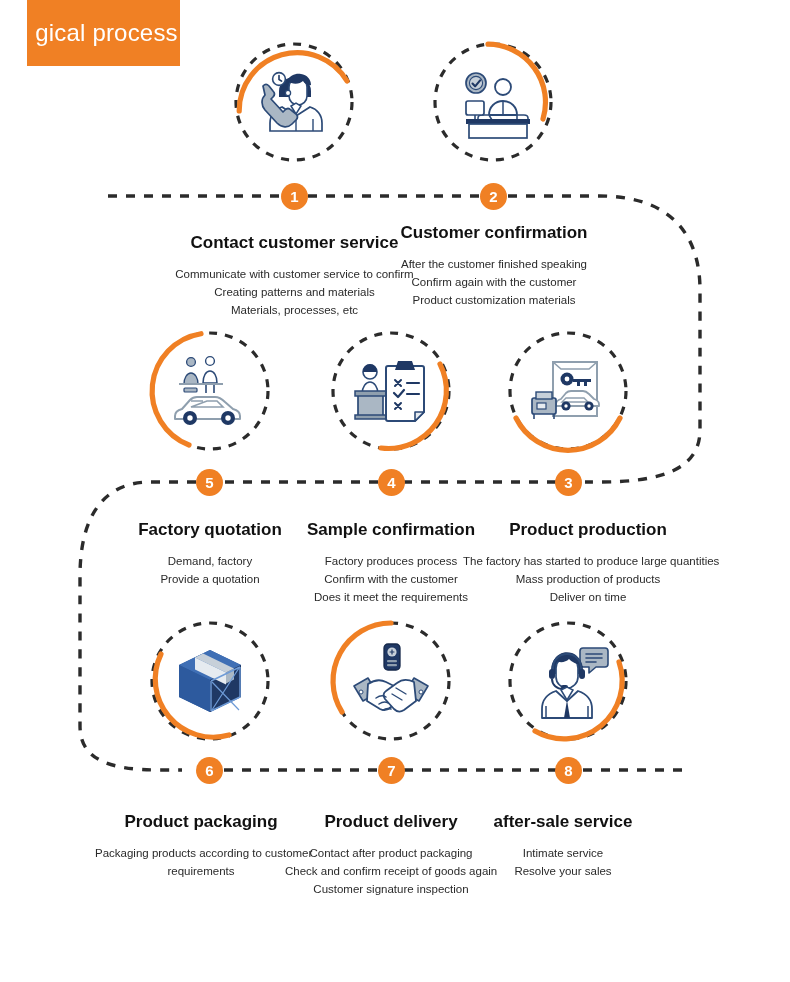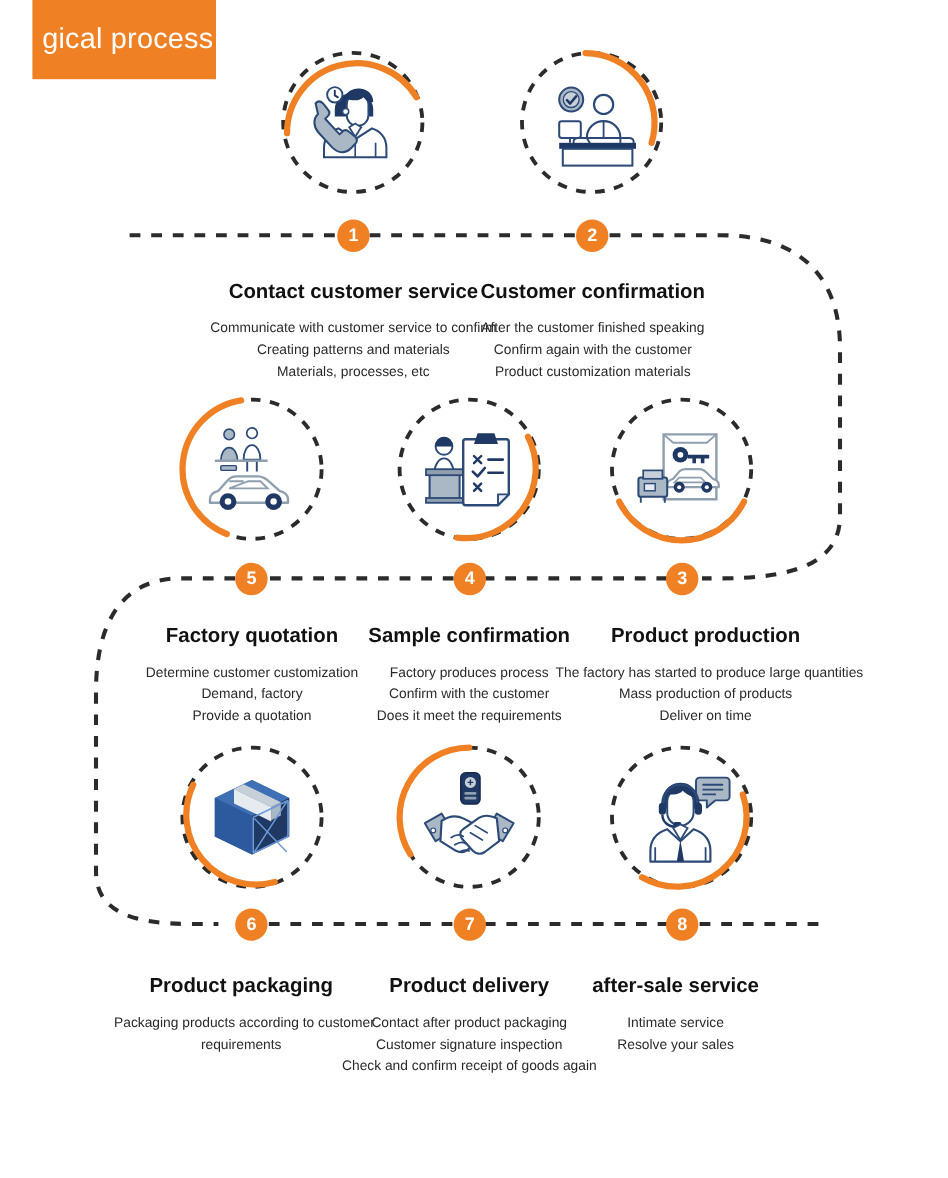--- a/index.html
+++ b/index.html
@@ -140,21 +140,21 @@
       <path d="M27 58v4" stroke="#2c4a77" stroke-width="1.6"></path>
 
       <circle cx="28" cy="26" r="10" fill="#aab7c4" stroke="#2c4a77" stroke-width="1.7"></circle>
       <circle cx="28" cy="26" r="6.6" fill="#c7d0d9" stroke="#2c4a77" stroke-width="1.1"></circle>
       <path d="M24.5 26.5l2.6 2.8 5-6" fill="none" stroke="#1f3864" stroke-width="2.1" stroke-linecap="round" stroke-linejoin="round"></path>
     </svg>
   </div>
   <div class="badge" style="left:480px;top:183px;">
     <span>2</span>
   </div>
-  <div class="step-text" style="left:379px;top:221px;width:230px;">
+  <div class="step-text" style="left:379px;top:211px;width:230px;">
     <div class="step-title">Customer confirmation</div>
     <div class="step-lines">
       <div>After the customer finished speaking</div>
       <div>Confirm again with the customer</div>
       <div>Product customization materials</div>
     </div>
   </div>
 
   <div class="node" style="left:147px;top:328px;">
     <svg class="ring" viewBox="0 0 126 126">
@@ -180,21 +180,20 @@
       <circle cx="25" cy="72" r="2.7" fill="#fff"></circle>
       <circle cx="63" cy="72" r="2.7" fill="#fff"></circle>
     </svg>
   </div>
   <div class="badge" style="left:196px;top:469px;">
     <span>5</span>
   </div>
   <div class="step-text" style="left:115px;top:508px;width:190px;">
     <div class="step-title">Factory quotation</div>
     <div class="step-lines">
-      <div>Determine customer customization</div>
       <div>Demand, factory</div>
       <div>Provide a quotation</div>
     </div>
   </div>
 
   <div class="node" style="left:328px;top:328px;">
     <svg class="ring" viewBox="0 0 126 126">
       <circle cx="63" cy="63" r="58" fill="none" stroke="#2b2b2b" stroke-width="3.2" stroke-dasharray="8 8" stroke-linecap="butt"></circle>
       <path d="M 112 36 A 58 58 0 0 1 53 120" fill="none" stroke="#f08024" stroke-width="5.2" stroke-linecap="round"></path>
     </svg>
@@ -325,22 +324,22 @@
       <path d="M50 52l10 6M46 58l10 6" fill="none" stroke="#2c4a77" stroke-width="1.4" stroke-linecap="round"></path>
     </svg>
   </div>
   <div class="badge" style="left:378px;top:757px;">
     <span>7</span>
   </div>
   <div class="step-text" style="left:285px;top:800px;width:212px;">
     <div class="step-title">Product delivery</div>
     <div class="step-lines">
       <div>Contact after product packaging</div>
+      <div>Check and confirm receipt of goods again</div>
       <div>Customer signature inspection</div>
-      <div>Check and confirm receipt of goods again</div>
     </div>
   </div>
 
   <div class="node" style="left:505px;top:618px;">
     <svg class="ring" viewBox="0 0 126 126">
       <circle cx="63" cy="63" r="58" fill="none" stroke="#2b2b2b" stroke-width="3.2" stroke-dasharray="8 8" stroke-linecap="butt"></circle>
       <path d="M 114 44 A 58 58 0 0 1 30 113" fill="none" stroke="#f08024" stroke-width="5.2" stroke-linecap="round"></path>
     </svg>
     <svg class="art" viewBox="0 0 90 90">
 

